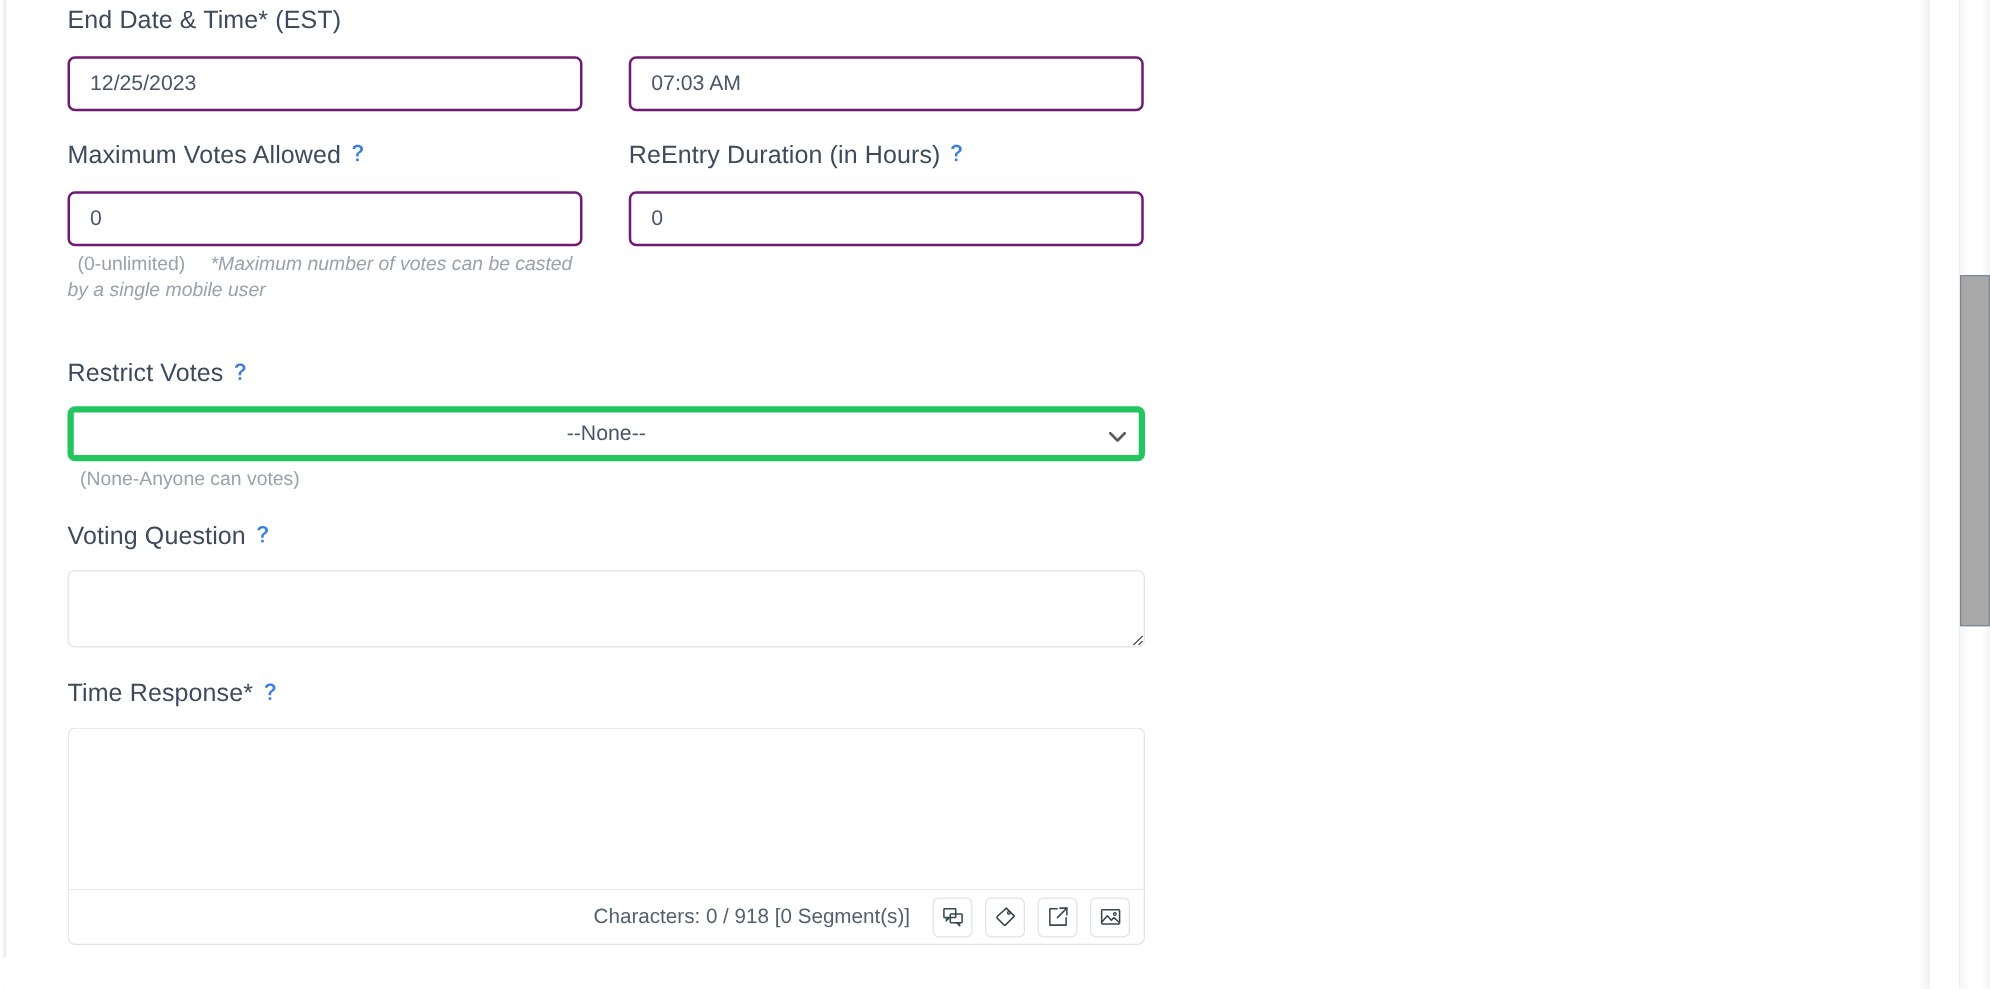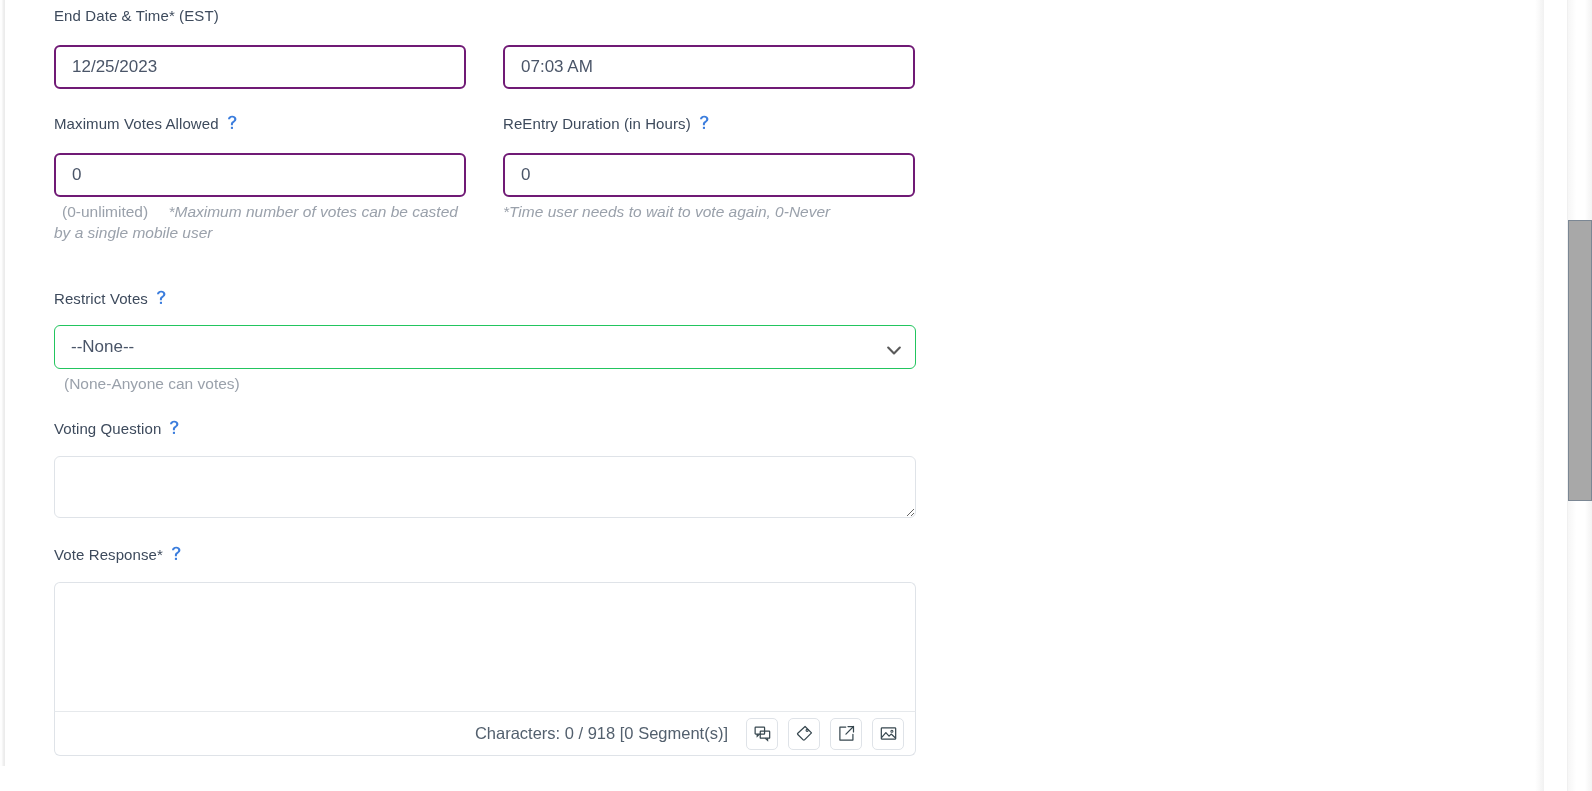--- a/index.html
+++ b/index.html
@@ -42,21 +42,21 @@
 
   
   .form {
     position: absolute;
     left: 54px;
     top: 0;
     width: 1430px;
   }
 
   .field-label {
-    font-size: 15px;
+    font-size: 20px;
     line-height: 24px;
     color: #3d4a5c;
     font-weight: 400;
     letter-spacing: 0.1px;
     display: flex;
     align-items: center;
     gap: 7px;
   }
 
   
@@ -108,30 +108,31 @@
   
   .select-wrap {
     position: relative;
     width: 862px;
     height: 44px;
   }
   .sel-input {
     box-sizing: border-box;
     width: 862px;
     height: 44px;
-    border: 1px solid #22c55e;
+    border: 5px solid #22c55e;
     border-radius: 6px;
     background: #ffffff;
     padding: 0 16px;
     font-family: "Liberation Sans", sans-serif;
     font-size: 17px;
     color: #4a5568;
     display: flex;
     align-items: center;
     cursor: pointer;
+    justify-content: center;
   }
   .chevron {
     position: absolute;
     right: 15px;
     top: 17px;
     pointer-events: none;
   }
 
   
   .ta {
@@ -286,23 +287,20 @@
           <span class="help-icon">
             <svg width="13" height="16" viewBox="0 0 13 16" fill="none">
               <path d="M2.0 4.2 C2.0 1.9 3.8 0.7 6.2 0.7 C8.6 0.7 10.4 2.0 10.4 4.1 C10.4 5.6 9.6 6.5 8.2 7.4 C7.2 8.0 6.9 8.5 6.9 9.4 L6.9 10.2 L4.9 10.2 L4.9 9.2 C4.9 7.8 5.4 7.1 6.7 6.3 C7.8 5.6 8.2 5.1 8.2 4.2 C8.2 3.2 7.4 2.5 6.2 2.5 C5.0 2.5 4.2 3.2 4.1 4.2 Z" fill="#3b7ddd"></path>
               <rect x="4.9" y="11.8" width="2.1" height="2.1" fill="#3b7ddd"></rect>
             </svg>
           </span>
         </div>
         <div style="margin-top:17px;">
           <input class="txt-input" type="text" value="0" style="">
         </div>
-        <div class="helper">
-          <span class="ital">*Time user needs to wait to vote again, 0-Never</span>
-        </div>
       </div>
     </div>
 
     <div class="row" style="top:287px;">
       <div class="field-label">
         <span>Restrict Votes</span>
         <span class="help-icon">
           <svg width="13" height="16" viewBox="0 0 13 16" fill="none">
             <path d="M2.0 4.2 C2.0 1.9 3.8 0.7 6.2 0.7 C8.6 0.7 10.4 2.0 10.4 4.1 C10.4 5.6 9.6 6.5 8.2 7.4 C7.2 8.0 6.9 8.5 6.9 9.4 L6.9 10.2 L4.9 10.2 L4.9 9.2 C4.9 7.8 5.4 7.1 6.7 6.3 C7.8 5.6 8.2 5.1 8.2 4.2 C8.2 3.2 7.4 2.5 6.2 2.5 C5.0 2.5 4.2 3.2 4.1 4.2 Z" fill="#3b7ddd"></path>
             <rect x="4.9" y="11.8" width="2.1" height="2.1" fill="#3b7ddd"></rect>
@@ -332,21 +330,21 @@
             <path d="M2.0 4.2 C2.0 1.9 3.8 0.7 6.2 0.7 C8.6 0.7 10.4 2.0 10.4 4.1 C10.4 5.6 9.6 6.5 8.2 7.4 C7.2 8.0 6.9 8.5 6.9 9.4 L6.9 10.2 L4.9 10.2 L4.9 9.2 C4.9 7.8 5.4 7.1 6.7 6.3 C7.8 5.6 8.2 5.1 8.2 4.2 C8.2 3.2 7.4 2.5 6.2 2.5 C5.0 2.5 4.2 3.2 4.1 4.2 Z" fill="#3b7ddd"></path>
             <rect x="4.9" y="11.8" width="2.1" height="2.1" fill="#3b7ddd"></rect>
           </svg>
         </span>
       </div>
       <textarea class="ta ta-question" style="margin-top: 15px;" placeholder=""></textarea>
     </div>
 
     <div class="row" style="top:543px;">
       <div class="field-label">
-        <span>Vote Response*</span>
+        <span>Time Response*</span>
         <span class="help-icon">
           <svg width="13" height="16" viewBox="0 0 13 16" fill="none">
             <path d="M2.0 4.2 C2.0 1.9 3.8 0.7 6.2 0.7 C8.6 0.7 10.4 2.0 10.4 4.1 C10.4 5.6 9.6 6.5 8.2 7.4 C7.2 8.0 6.9 8.5 6.9 9.4 L6.9 10.2 L4.9 10.2 L4.9 9.2 C4.9 7.8 5.4 7.1 6.7 6.3 C7.8 5.6 8.2 5.1 8.2 4.2 C8.2 3.2 7.4 2.5 6.2 2.5 C5.0 2.5 4.2 3.2 4.1 4.2 Z" fill="#3b7ddd"></path>
             <rect x="4.9" y="11.8" width="2.1" height="2.1" fill="#3b7ddd"></rect>
           </svg>
         </span>
       </div>
 
       <div class="resp-box" style="margin-top:15px;">
         <textarea class="ta ta-response" placeholder="" style=""></textarea>

